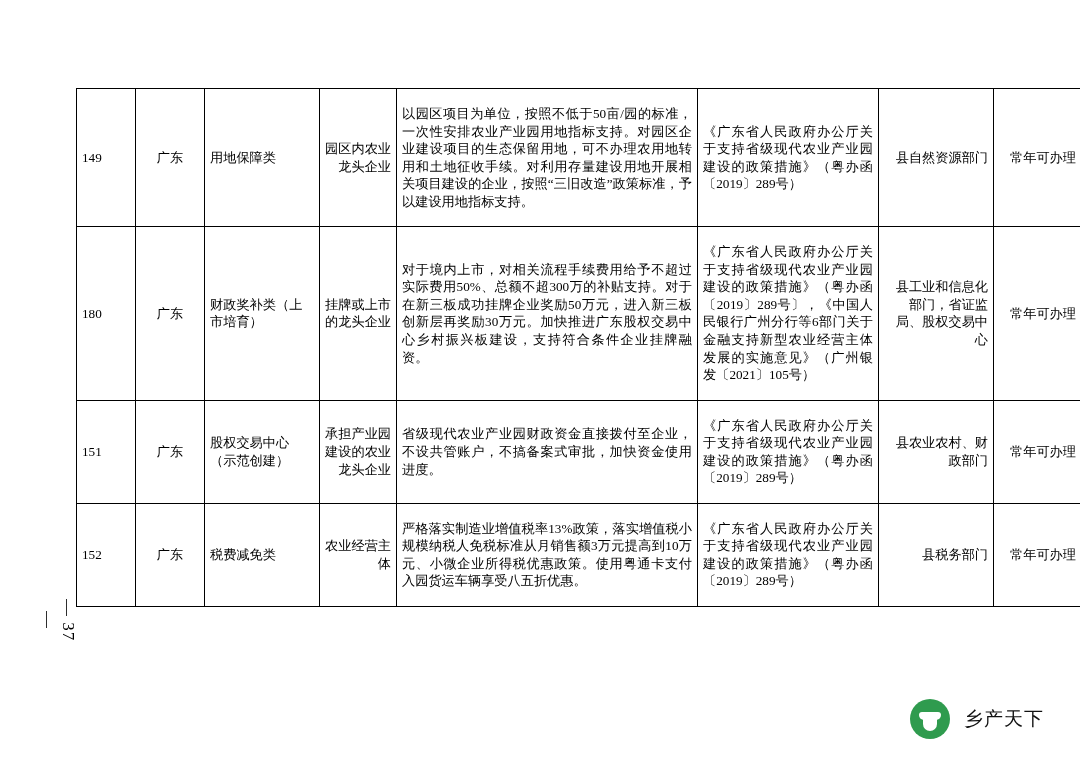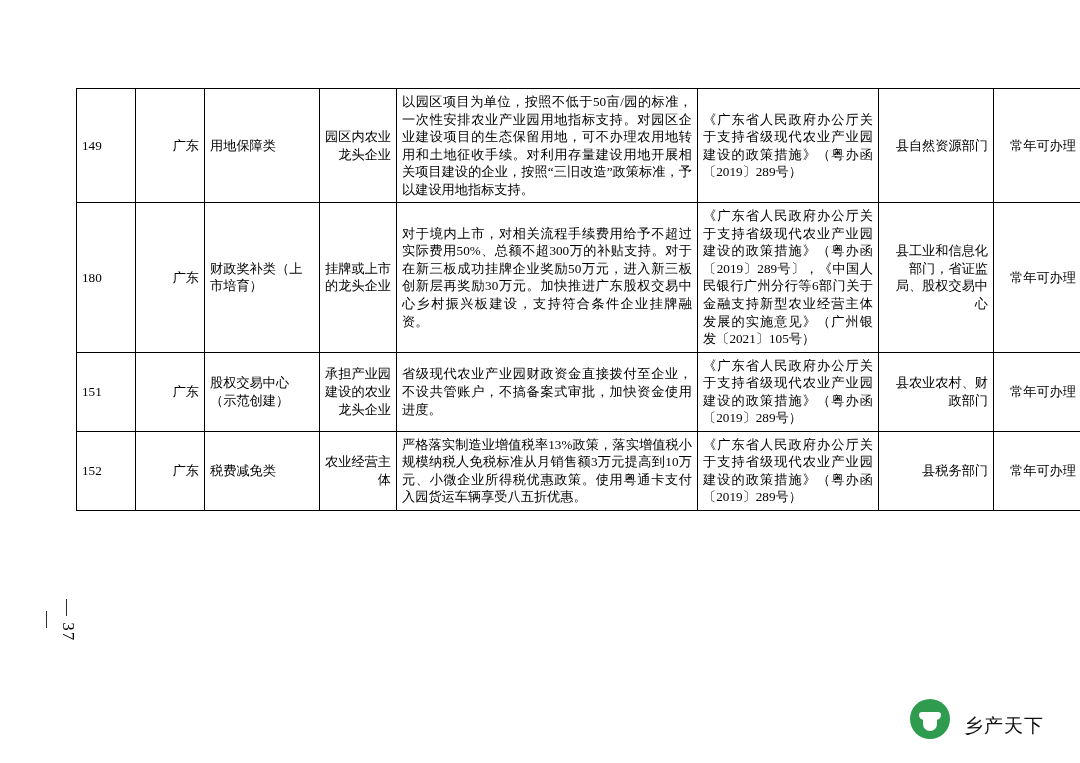--- a/index.html
+++ b/index.html
@@ -26,27 +26,27 @@
     position: absolute;
     left: 76px;
     top: 88px;
     width: 928px;
     border-collapse: collapse;
     table-layout: fixed;
   }
   .doc-table td {
     border: 1px solid #000;
     vertical-align: middle;
-    padding: 4px 5px;
+    padding: 16px 5px;
     font-size: 13.2px;
     line-height: 1.33;
     font-family: "Liberation Serif", "DejaVu Serif", serif;
   }
   .c-num   { width: 48px;  text-align: left; }
-  .c-prov  { width: 58px;  text-align: right; }
+  .c-prov  { width: 58px;  text-align: center; }
   .c-type  { width: 104px; text-align: left; }
   .c-obj   { width: 66px;  text-align: right; }
   .c-desc  { width: 290px; text-align: left; }
   .c-basis { width: 170px; text-align: left; margin-top: 8px; }
   .c-dept  { width: 104px; text-align: right; }
   .c-time  { width: 88px;  text-align: center; }
 
   .cell-just {
     text-align: justify;
     text-justify: inter-ideograph;
@@ -63,21 +63,21 @@
     transform: rotate(90deg);
     transform-origin: center center;
     font-family: "Liberation Serif", "DejaVu Serif", serif;
   }
 
   .wm {
     position: absolute;
     right: 36px;
     bottom: 24px;
     display: flex;
-    align-items: flex-end;
+    align-items: center;
     gap: 14px;
   }
   .wm-logo {
     width: 40px;
     height: 40px;
     border-radius: 50%;
     background: #2f9b4e;
     position: relative;
     flex: none;
   }

